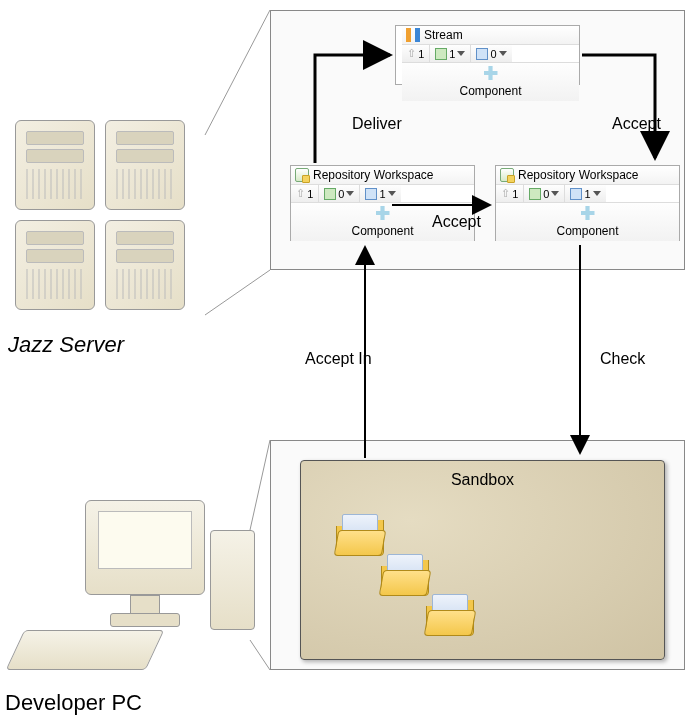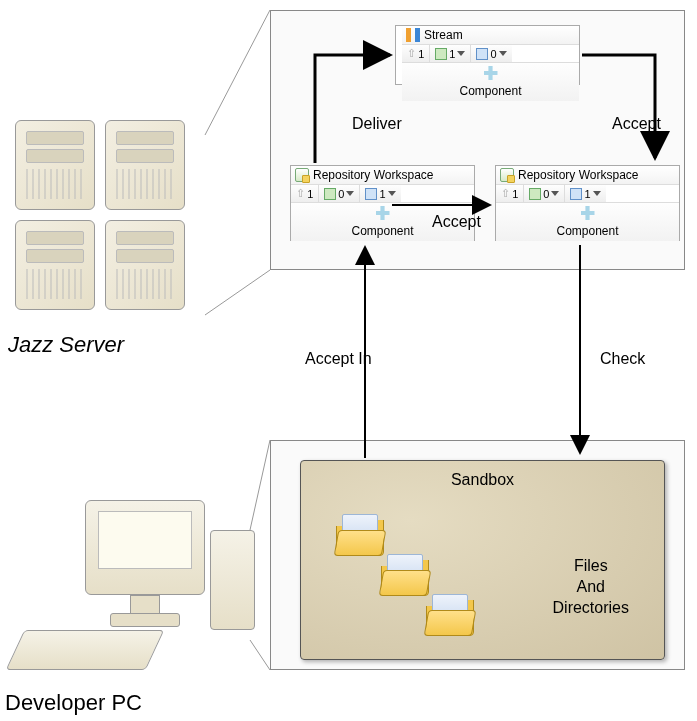--- a/index.html
+++ b/index.html
@@ -289,23 +289,20 @@
       </span>
   </div>
   <div class="component-row">
     <span class="ic-component"></span>
     <span>Component</span>
   </div>
 </div>
 
 <div class="sandbox">
   <div class="sandbox-title">Sandbox</div>
-  <div class="sandbox-text">
-    <span>Files<br>And<br>Directories</span>
-  </div>
   <div class="folder-icon" style="left:35px; top:55px;">
     <div class="folder-back"></div>
       <div class="folder-paper"></div>
       <div class="folder-front"></div>
   </div>
   <div class="folder-icon" style="left:80px; top:95px;">
     <div class="folder-back"></div>
       <div class="folder-paper"></div>
       <div class="folder-front"></div>
   </div>

